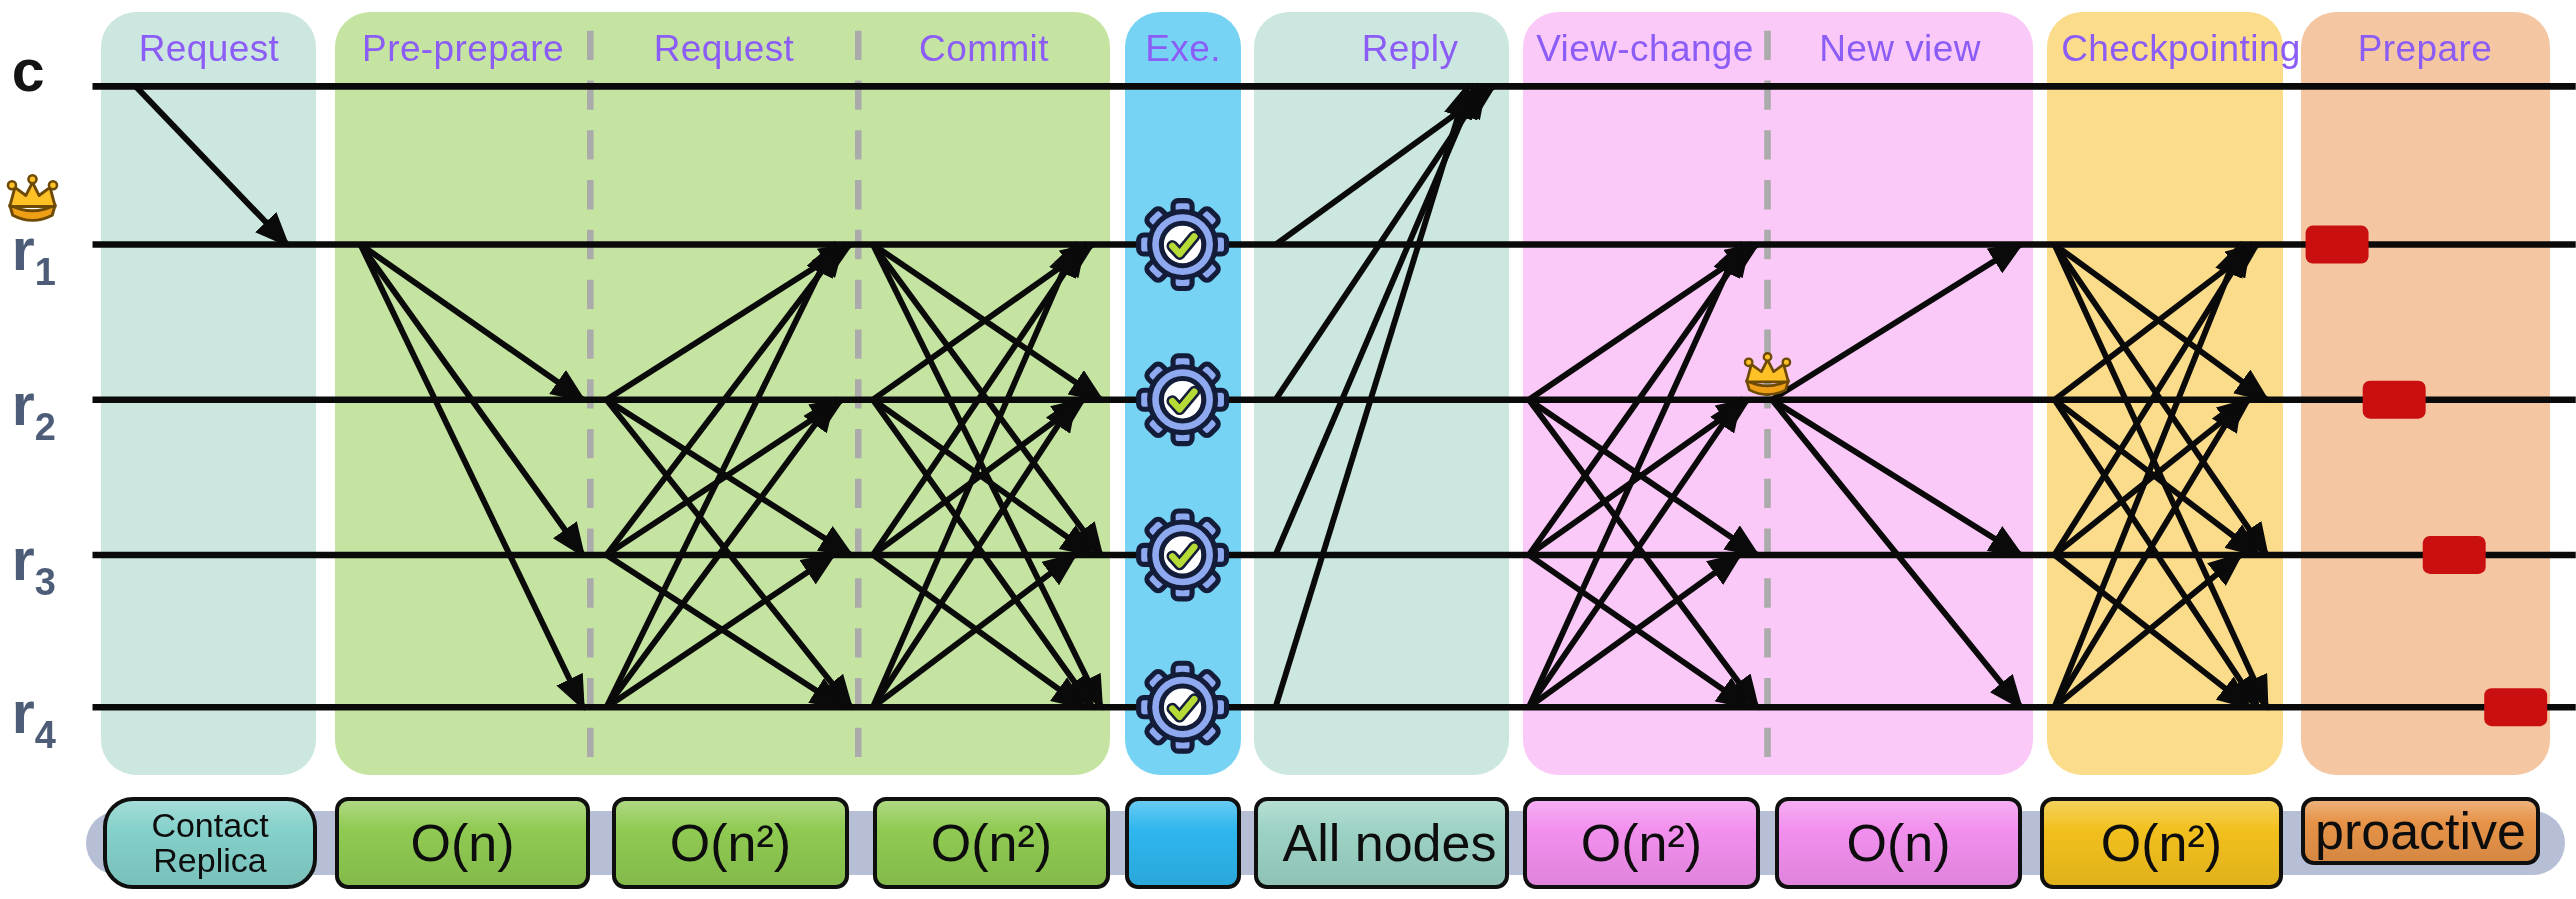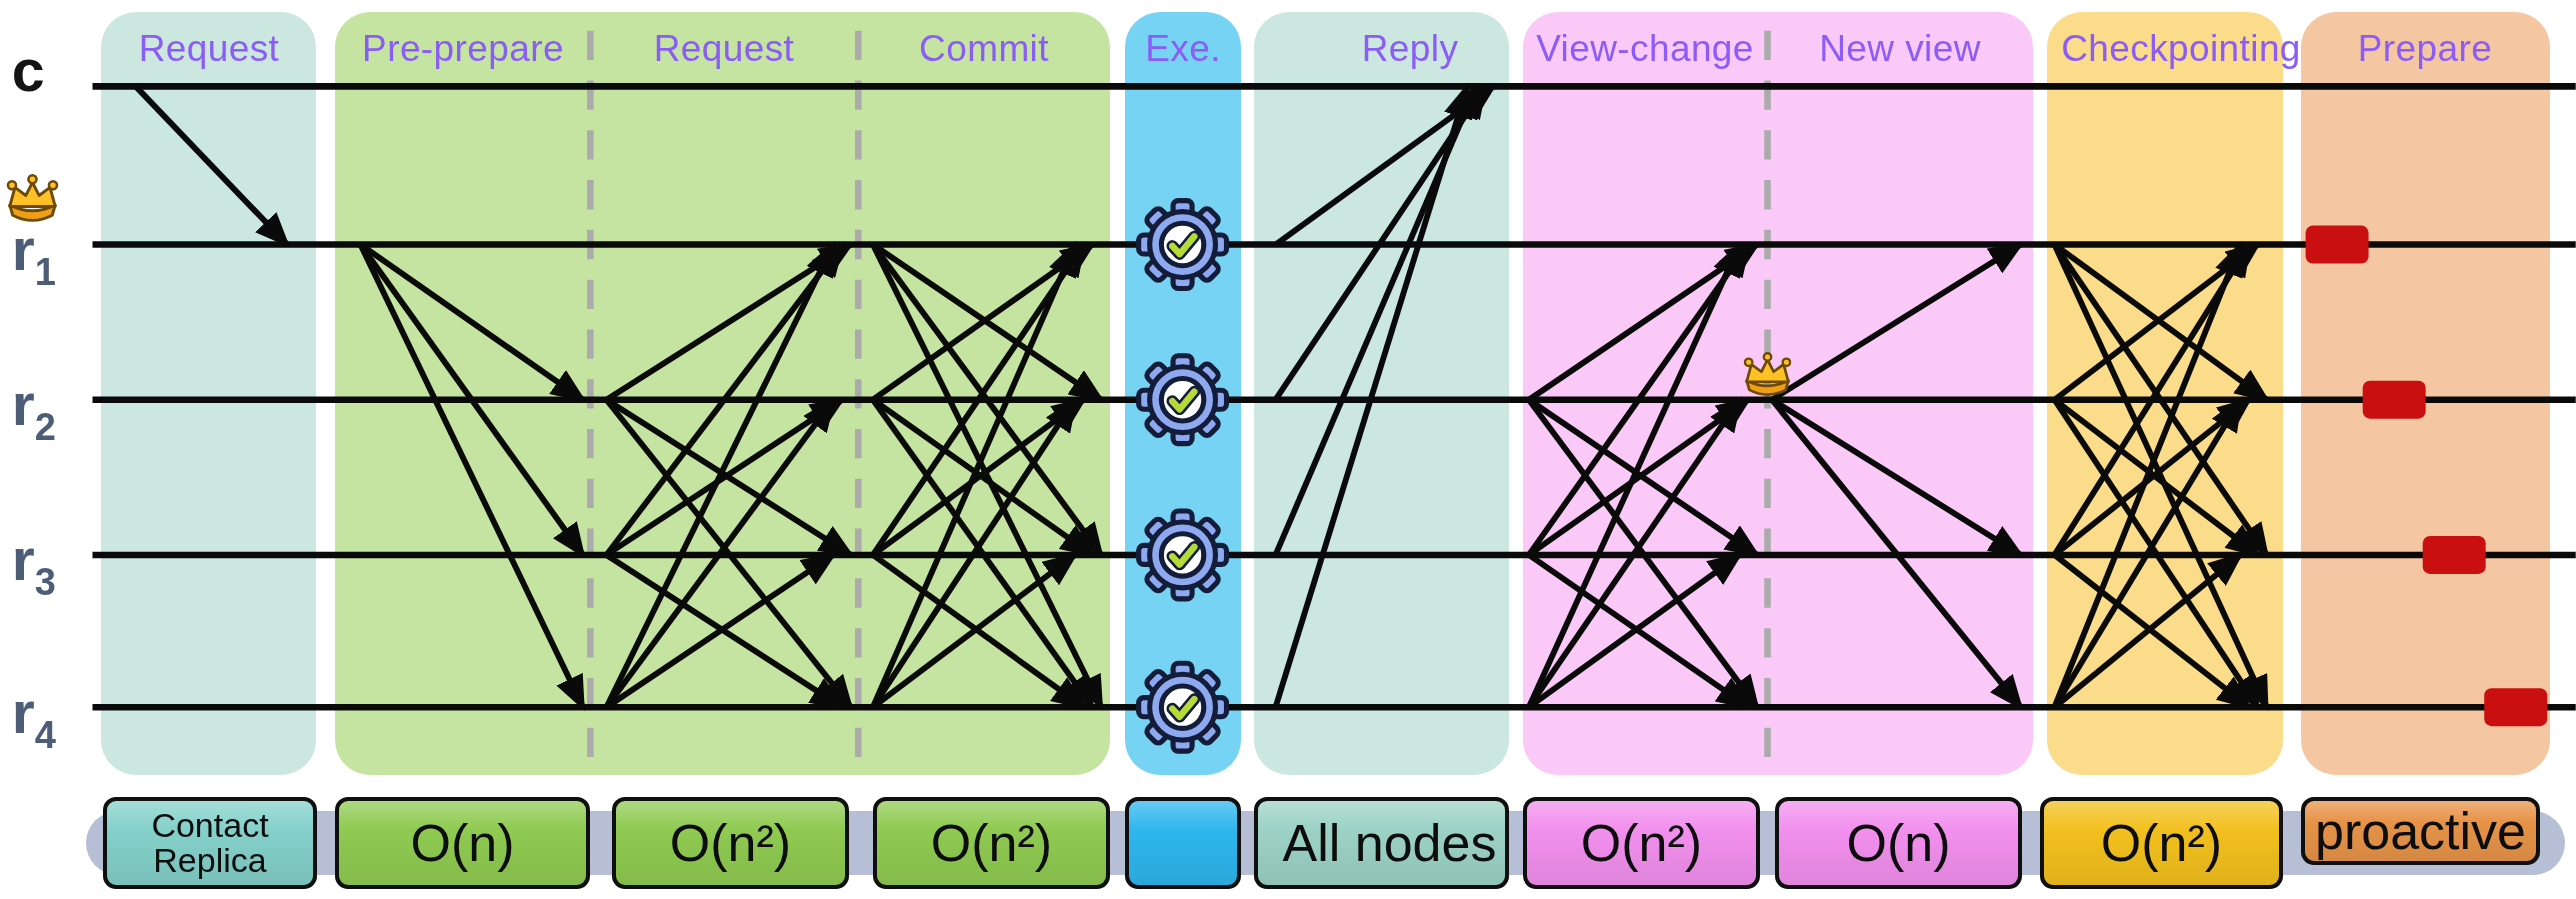--- a/index.html
+++ b/index.html
@@ -190,21 +190,21 @@
     </div>
   <div id="rows-layer">
       <div class="row-label client" style="left: 11.7px; top: 67px;"><span class="rb">c</span></div>
       <div class="row-label" style="left: 11.7px; top: 255px;"><span class="rb">r</span><span class="rs">1</span></div>
       <div class="row-label" style="left: 11.7px; top: 410px;"><span class="rb">r</span><span class="rs">2</span></div>
       <div class="row-label" style="left: 11.7px; top: 565px;"><span class="rb">r</span><span class="rs">3</span></div>
       <div class="row-label" style="left: 11.7px; top: 718px;"><span class="rb">r</span><span class="rs">4</span></div>
     </div>
   <div id="bottom-layer">
       <div class="cost-bar" style="left: 86px; top: 811px; width: 2479px; height: 64px; background: rgb(182, 191, 213);"></div>
-      <div class="cost-box small" style="left: 103px; top: 797px; width: 214px; height: 92px; background-color: rgb(132, 208, 202);">
+      <div class="cost-box small" style="left: 103px; top: 797px; width: 214px; height: 92px; background-color: rgb(132, 208, 202); border-radius: 30px;">
         <span>Contact Replica</span>
       </div>
       <div class="cost-box" style="left: 335px; top: 797px; width: 255px; height: 92px; background-color: rgb(143, 202, 81);">
         <span>O(n)</span>
       </div>
       <div class="cost-box" style="left: 612px; top: 797px; width: 237px; height: 92px; background-color: rgb(143, 202, 81);">
         <span>O(n²)</span>
       </div>
       <div class="cost-box" style="left: 873px; top: 797px; width: 237px; height: 92px; background-color: rgb(143, 202, 81);">
         <span>O(n²)</span>

